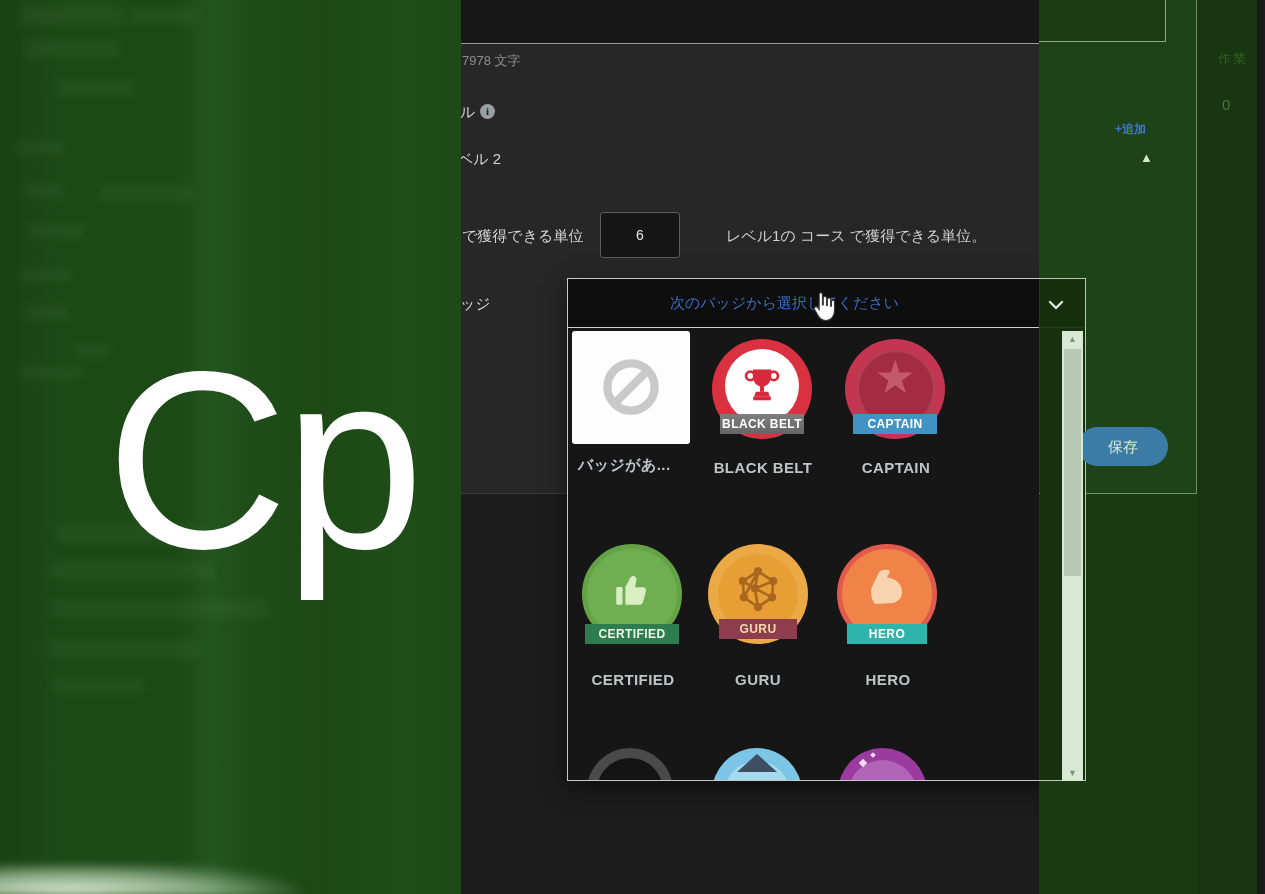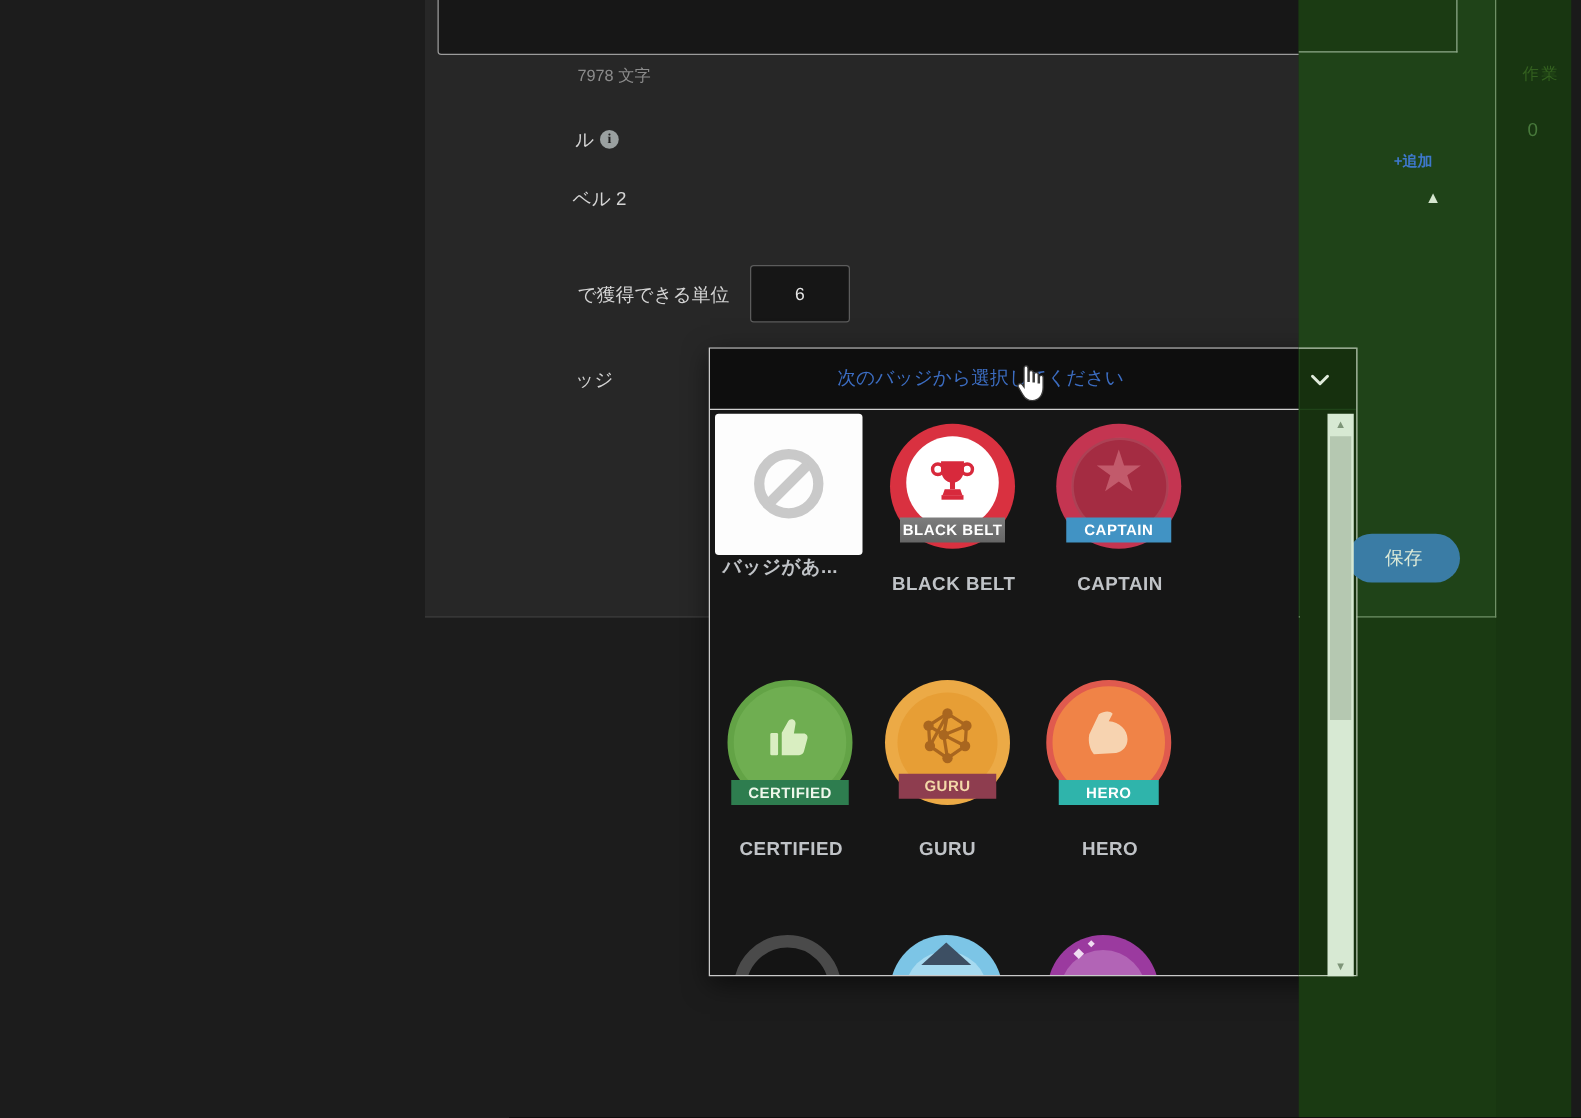--- a/index.html
+++ b/index.html
@@ -127,38 +127,39 @@
   <div class="abs textarea"></div>
   <div class="txt char-count">7978 文字</div>
 
   <div class="txt lvl-label">ル</div>
   <div class="abs info-icon">i</div>
 
   <div class="txt lvl-item">ベル 2</div>
 
   <div class="txt completion-label">で獲得できる単位</div>
   <div class="abs unit-input">6</div>
+  <div class="txt units-note">レベル1の コース で獲得できる単位。</div>
 
   <div class="txt badge-field-label">ッジ</div>
 
   <div class="abs dropdown">
     <div class="dd-header">
       <div class="dd-header-text">次のバッジから選択してください</div>
     </div>
     <div class="dd-list">
 
       <div class="tile">
         <span>
           <svg width="66" height="66" viewBox="0 0 24 24">
             <circle cx="12" cy="12" r="8.6" fill="none" stroke="#c9c9c9" stroke-width="3"></circle>
             <line x1="17.6" y1="6.4" x2="6.4" y2="17.6" stroke="#c9c9c9" stroke-width="3"></line>
           </svg>
         </span>
       </div>
-      <div class="blabel" style="left:10px;top:116px;">バッジがあ...</div>
+      <div class="blabel" style="left:10px;top:128px;">バッジがあ...</div>
 
       <div class="bcircle bb" style="left:144px;top:11px;">
         <div class="binner"></div>
         <span class="icon-center">
           <svg width="44" height="44" viewBox="0 0 24 24" fill="#d8293c">
             <circle cx="5.6" cy="7" r="2.3" fill="none" stroke="#d8293c" stroke-width="1.5"></circle>
             <circle cx="18.4" cy="7" r="2.3" fill="none" stroke="#d8293c" stroke-width="1.5"></circle>
             <path d="M7 3.5 h10 v3.6 c0 3.2-2.1 5.8-5 5.8 s-5-2.6-5-5.8 z"></path>
             <rect x="10.9" y="12.5" width="2.2" height="3.2"></rect>
             <path d="M8.6 15.7 h6.8 l.9 2.6 H7.7 z"></path>
@@ -230,20 +231,43 @@
       </div>
     </div>
   </div>
 
   <div class="abs cursor">
     <svg width="26" height="34" viewBox="0 0 26 34">
       <path d="M8.3 1.5 c1.2 0 2.1.9 2.1 2.1 V14 h.9 V7 c0-.9.7-1.6 1.6-1.6 s1.6.7 1.6 1.6 v7.4 h.9 V8.6 c0-.9.7-1.6 1.6-1.6 s1.6.7 1.6 1.6 v6.6 h.9 v-4.4 c0-.8.7-1.5 1.5-1.5 s1.5.7 1.5 1.5 V19 c0 6-3.4 10.5-8.7 10.5 -3.8 0-5.9-1.8-7.7-4.9 l-3.5-6 c-.5-.9-.2-2 .7-2.5 .9-.5 1.9-.2 2.5.6 l1.4 1.9 V3.6 c0-1.2.9-2.1 2.1-2.1 z" fill="#ffffff" stroke="#3a3a3a" stroke-width="1.1"></path>
     </svg>
   </div>
 
+  <div class="abs zoneA">
+    <div>
+      <div class="blob" style="left:20px;top:5px;width:105px;height:20px;"></div>
+      <div class="blob" style="left:130px;top:8px;width:70px;height:16px;"></div>
+      <div class="blob" style="left:25px;top:40px;width:95px;height:18px;"></div>
+      <div class="blob" style="left:55px;top:80px;width:80px;height:16px;"></div>
+      <div class="blob" style="left:16px;top:140px;width:48px;height:15px;"></div>
+      <div class="blob" style="left:22px;top:184px;width:42px;height:14px;"></div>
+      <div class="blob" style="left:98px;top:186px;width:96px;height:15px;"></div>
+      <div class="blob" style="left:28px;top:224px;width:58px;height:14px;"></div>
+      <div class="blob" style="left:20px;top:268px;width:52px;height:14px;"></div>
+      <div class="blob" style="left:24px;top:306px;width:46px;height:14px;"></div>
+      <div class="blob" style="left:74px;top:344px;width:38px;height:13px;"></div>
+      <div class="blob" style="left:20px;top:366px;width:62px;height:14px;"></div>
+      <div class="blob" style="left:55px;top:525px;width:150px;height:17px;"></div>
+      <div class="blob" style="left:48px;top:562px;width:165px;height:17px;"></div>
+      <div class="blob" style="left:52px;top:600px;width:215px;height:17px;"></div>
+      <div class="blob" style="left:46px;top:640px;width:155px;height:17px;"></div>
+      <div class="blob" style="left:50px;top:678px;width:95px;height:15px;"></div>
+    </div>
+    <div class="glow"></div>
+    <div class="cp-logo">Cp</div>
+  </div>
 
   <div class="abs zoneC">
     <div class="zc zc-dialog"></div>
     <div class="zc zc-right"></div>
     <div class="zc zc-textarea"></div>
     <div class="zc zc-ta-b"></div>
     <div class="zc zc-ta-r"></div>
     <div class="zc zc-dlg-r"></div>
     <div class="zc zc-dlg-b"></div>
     <div class="zc zc-faint1 txt" style="position:absolute;">作業</div>

